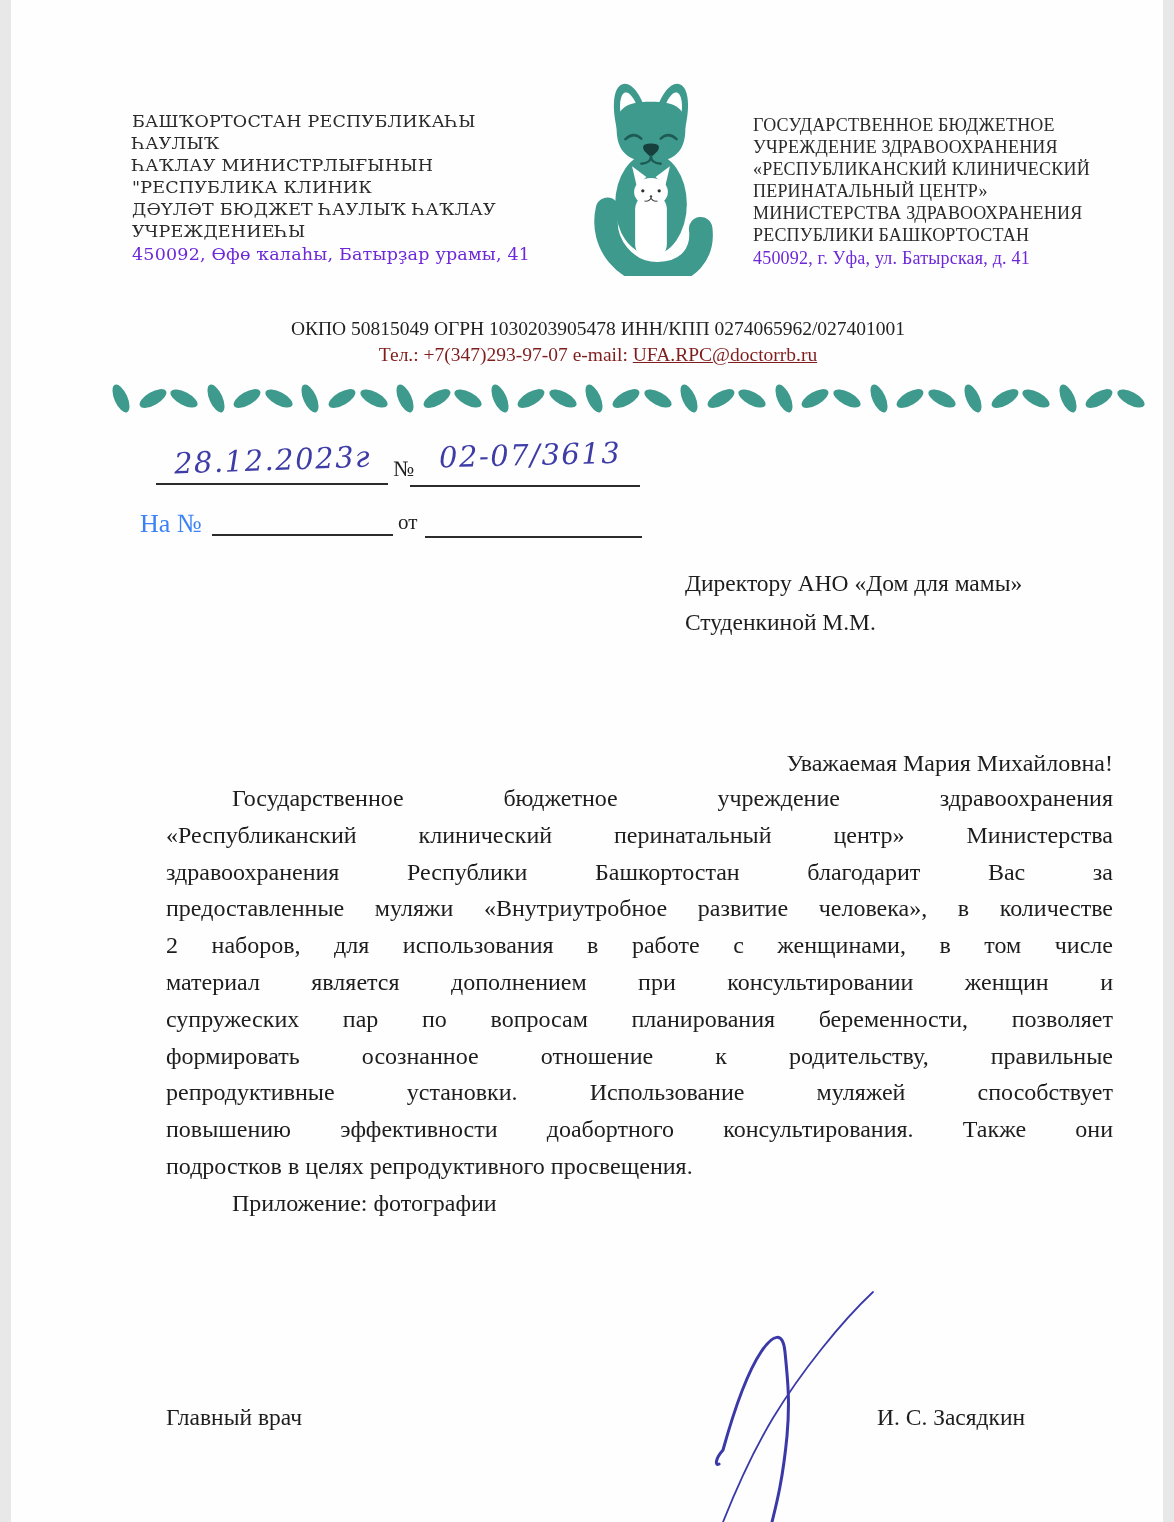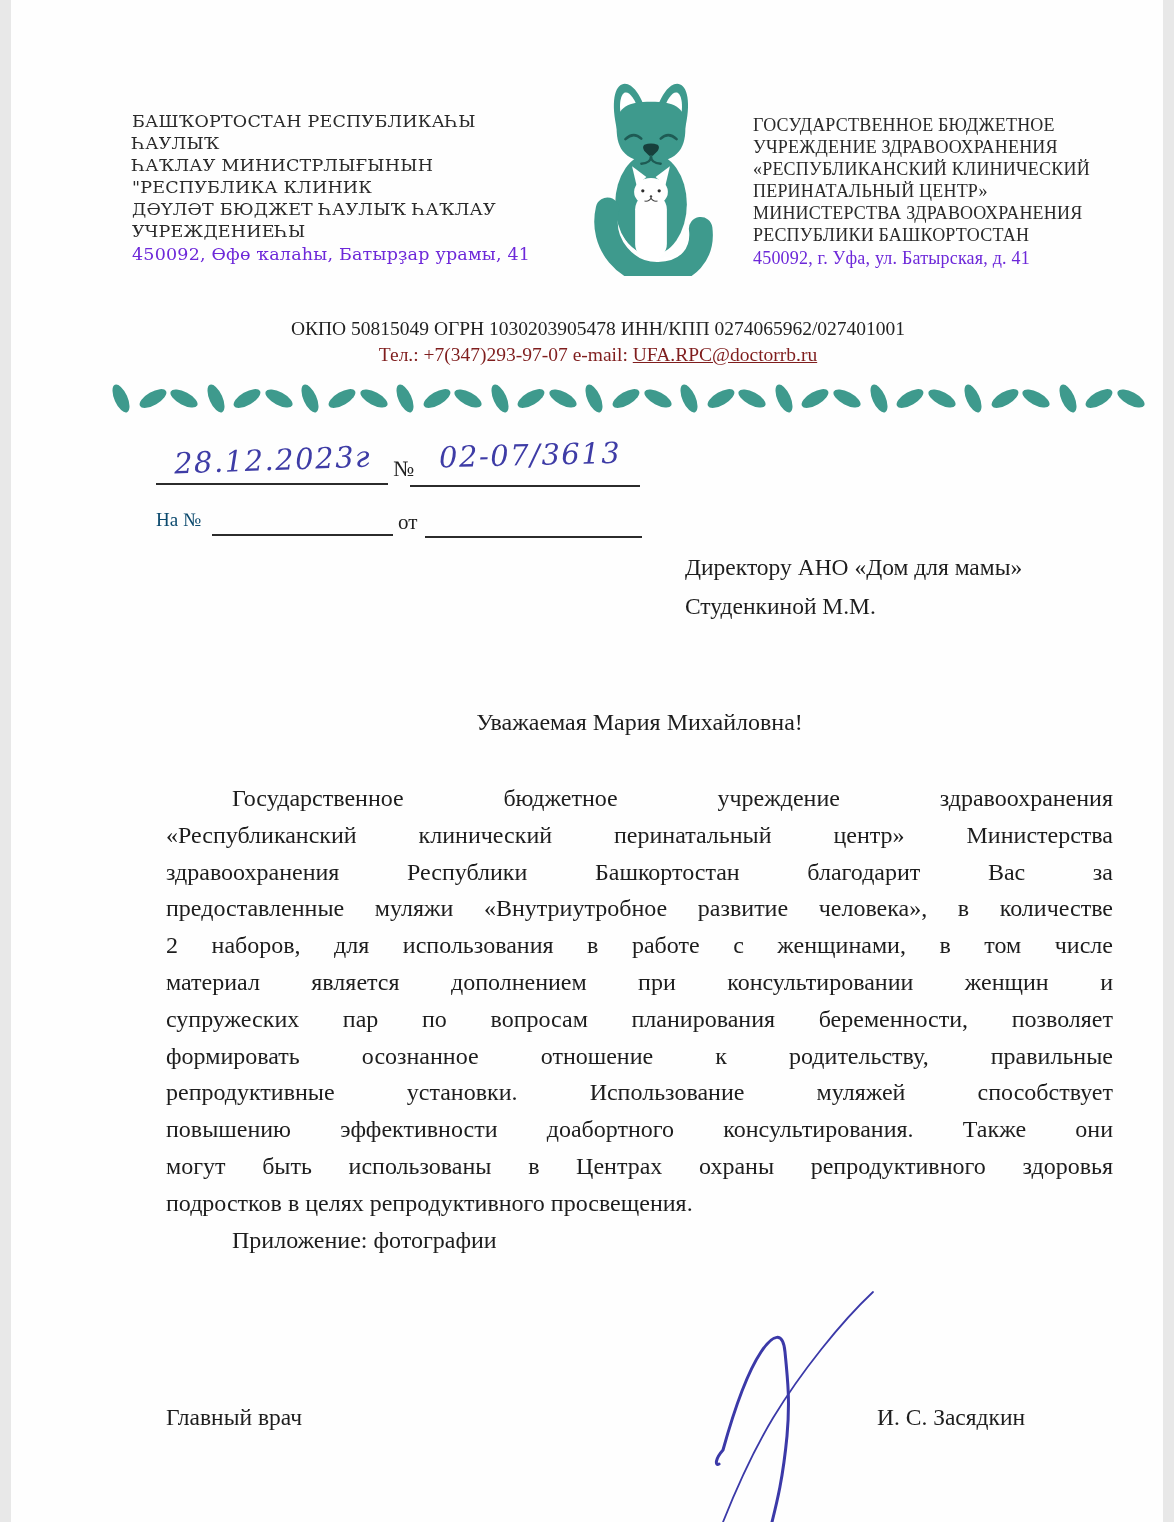--- a/index.html
+++ b/index.html
@@ -29,30 +29,30 @@
   
   .divider { position:absolute; left:95px; top:384px; width:1040px; height:28px;
              display:flex; justify-content:space-between; align-items:center; }
   .seed { width:30px; height:13px; border-radius:50%; background:#3e9a8d; flex:none; }
   
   .hand { position:absolute; font-family:"DejaVu Serif",serif; font-style:italic;
           color:#3e3ca6; letter-spacing:1.5px; white-space:nowrap; }
   .hw-date { left:163px; top:443px; font-size:29px; transform:rotate(-2deg); }
   .hw-num  { left:428px; top:438px; font-size:29px; transform:rotate(-1.5deg); }
   .no-sign { position:absolute; left:382px; top:456px; font-size:22px; color:#222; }
-  .na-no   { position:absolute; left:145px; top:509px; font-size:19px; color:#0c4a6e; }
+  .na-no   { position:absolute; left:129px; top:509px; font-size:26px; color:#3b82f6; }
   .ot-lbl  { position:absolute; left:387px; top:510px; font-size:21px; color:#222; }
   .underline { position:absolute; height:0; border-bottom:2px solid #2b2b2b; }
   .u1 { left:145px; top:483px; width:232px; }
   .u2 { left:399px; top:485px; width:230px; }
   .u3 { left:201px; top:534px; width:181px; }
   .u4 { left:414px; top:536px; width:217px; }
   
-  .addressee  { position:absolute; left:674px; top:548px; font-size:23.5px; line-height:39px; }
-  .salutation { position:absolute; left:155px; top:709px; width:947px; text-align:center;
+  .addressee  { position:absolute; left:674px; top:564px; font-size:23.5px; line-height:39px; }
+  .salutation { position:absolute; left:155px; top:750px; width:947px; text-align:right;
                 font-size:24px; }
   .body-block { position:absolute; left:155px; top:780px; width:947px;
                 font-size:24px; line-height:36.8px; }
   .body-line  { text-align:justify; text-align-last:justify; white-space:normal; }
   .body-line:first-child { padding-left:66px; }
   .body-line:last-child  { text-align-last:left; }
   .attachment { padding-left:66px; }
   .signoff-title { position:absolute; left:155px; top:1404px; font-size:23.5px; }
   .signoff-name  { position:absolute; left:866px; top:1404px; font-size:23.5px; }
   .sig-svg { position:absolute; left:640px; top:1268px; width:260px; height:254px; }
@@ -186,21 +186,20 @@
         <div class="body-line">Государственное бюджетное учреждение здравоохранения</div>
         <div class="body-line">«Республиканский клинический перинатальный центр» Министерства</div>
         <div class="body-line">здравоохранения Республики Башкортостан благодарит Вас за</div>
         <div class="body-line">предоставленные муляжи «Внутриутробное развитие человека», в количестве</div>
         <div class="body-line">2 наборов, для использования в работе с женщинами, в том числе</div>
         <div class="body-line">материал является дополнением при консультировании женщин и</div>
         <div class="body-line">супружеских пар по вопросам планирования беременности, позволяет</div>
         <div class="body-line">формировать осознанное отношение к родительству, правильные</div>
         <div class="body-line">репродуктивные установки. Использование муляжей способствует</div>
         <div class="body-line">повышению эффективности доабортного консультирования. Также они</div>
-        <div class="body-line">могут быть использованы в Центрах охраны репродуктивного здоровья</div>
         <div class="body-line">подростков в целях репродуктивного просвещения.</div>
       </div>
     <div class="attachment">Приложение: фотографии</div>
   </div>
 
   <div class="signoff-title">Главный врач</div>
   <div class="signoff-name">И. С. Засядкин</div>
 
   <svg class="sig-svg" viewBox="640 1268 260 254">
     <path d="M862,1292 C830,1322 790,1372 762,1418 C744,1448 724,1492 712,1522" fill="none" stroke="#3b39a8" stroke-width="1.8" stroke-linecap="round"></path>

